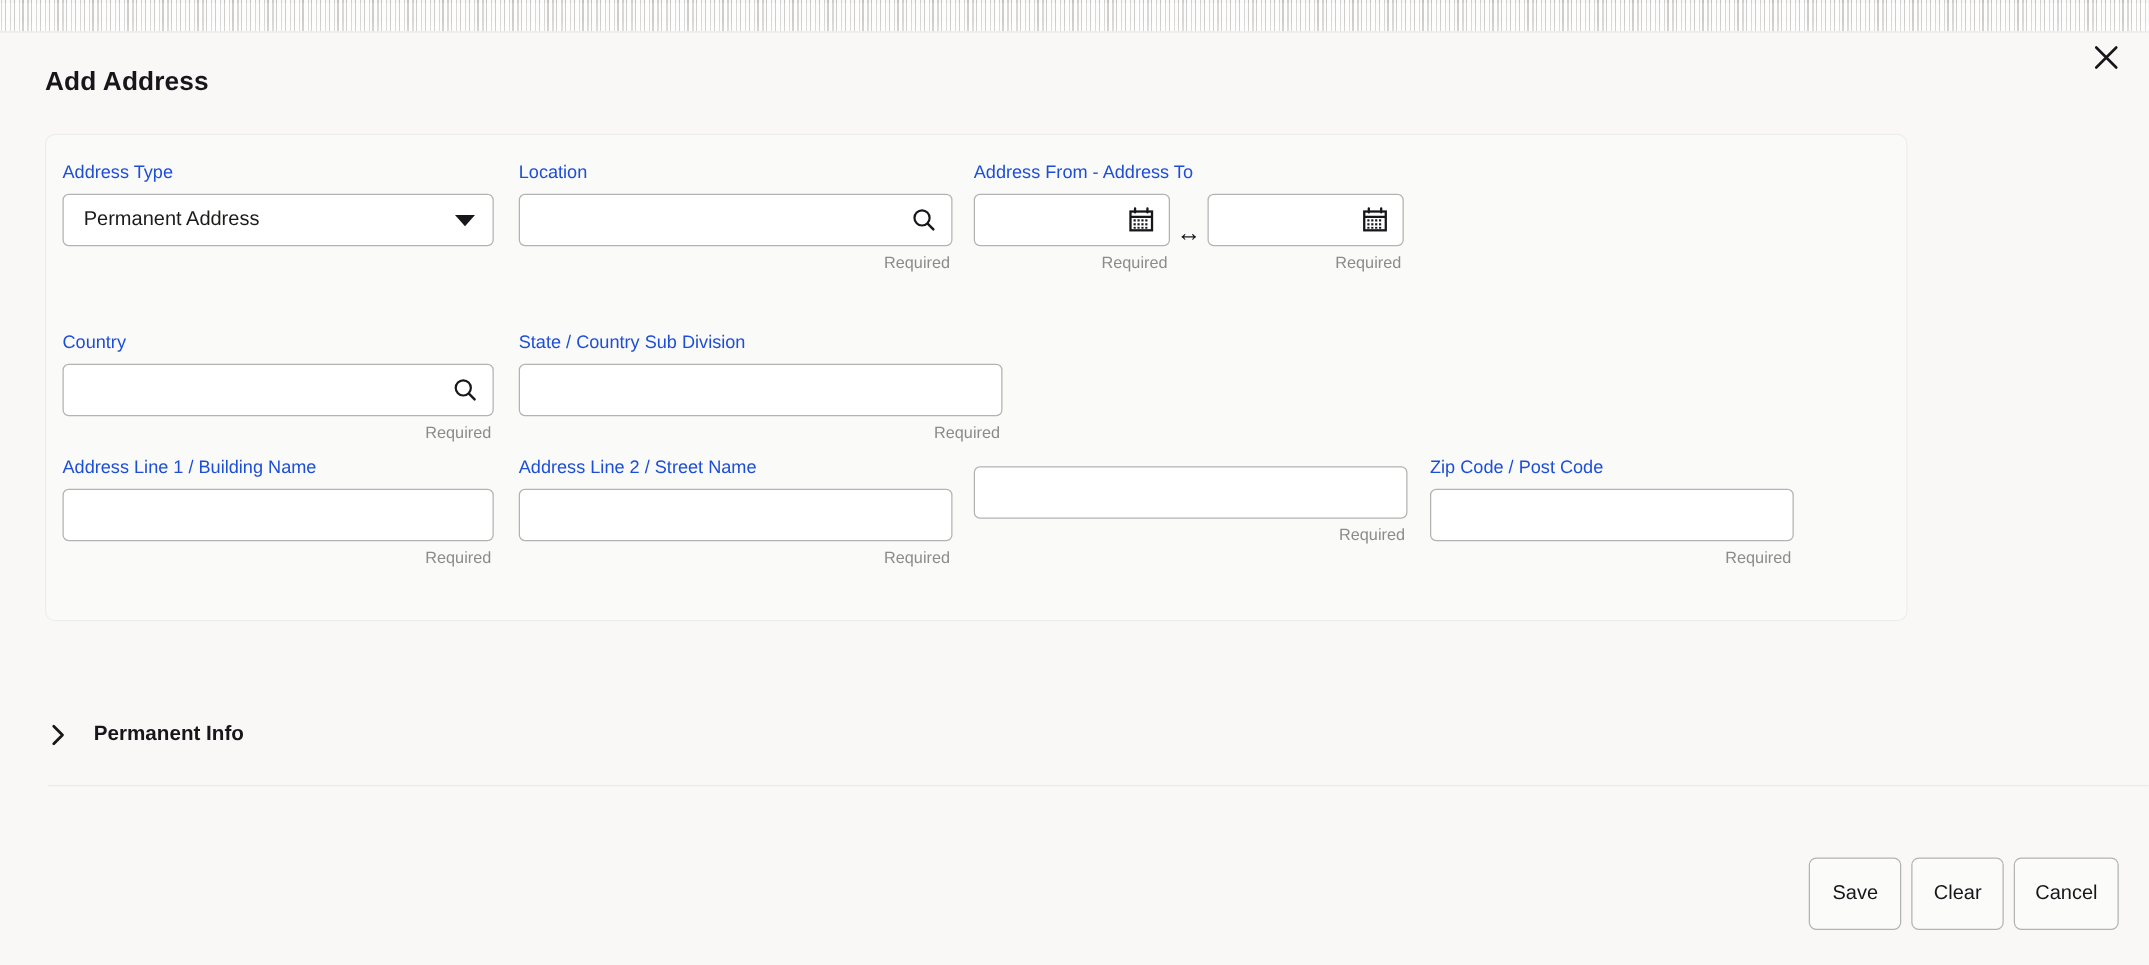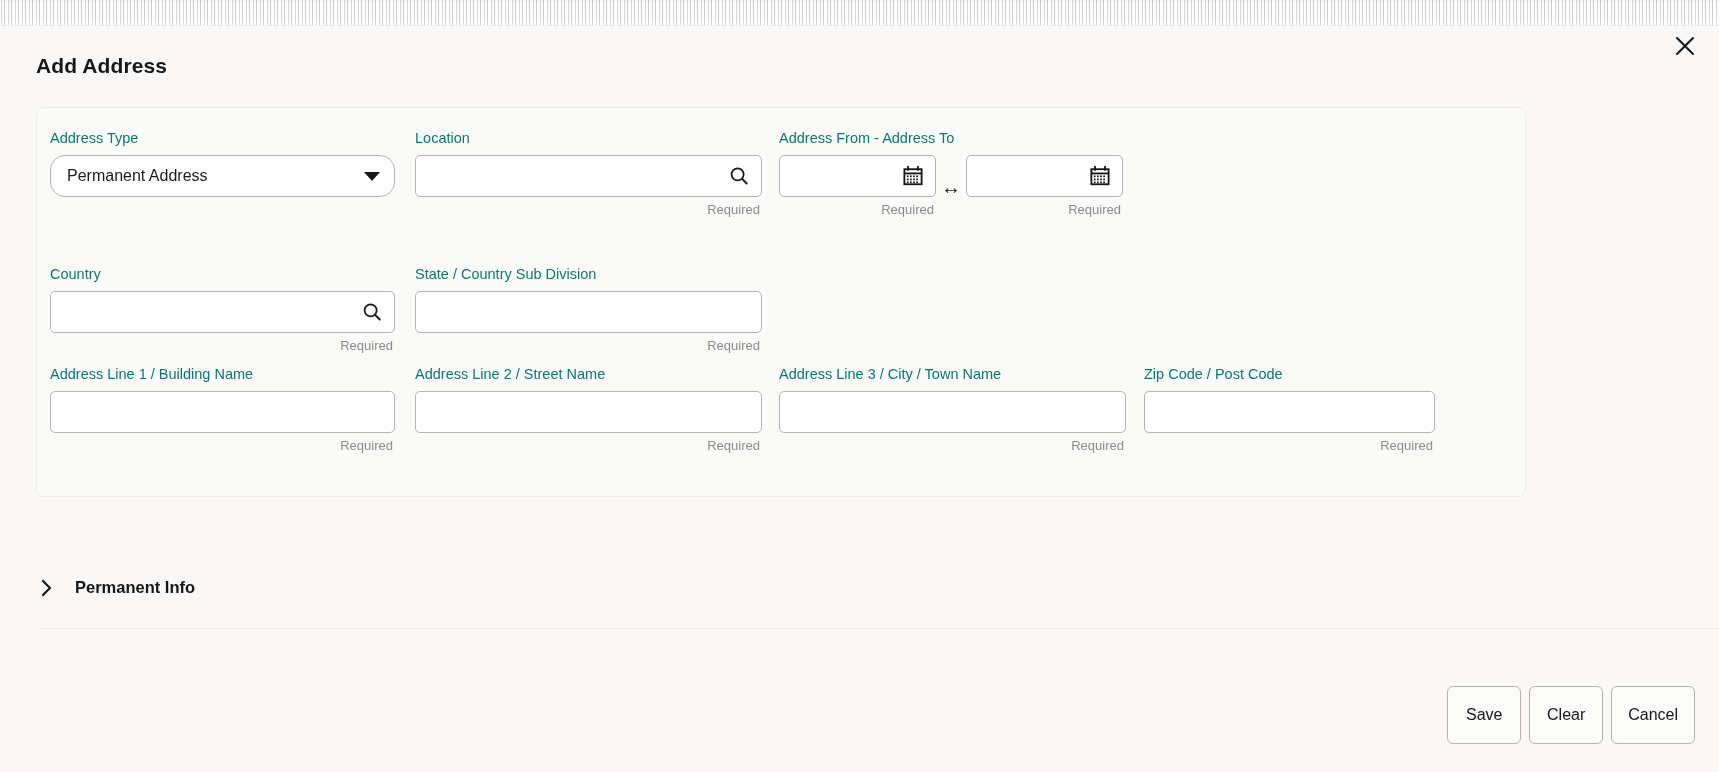--- a/index.html
+++ b/index.html
@@ -47,21 +47,21 @@
   
   .form-card {
     position: absolute; left: 36px; top: 107px;
     width: 1490px; height: 390px;
     border: 1px solid #eeedec;
     border-radius: 8px;
     background: #fafaf9;
   }
 
   .field-label {
-    font-size: 14.5px; color: #0f766e; line-height: 18px; white-space: nowrap;
+    font-size: 14.5px; color: #1d4ed8; line-height: 18px; white-space: nowrap;
   }
   .req {
     font-size: 13px; color: #8c8b8a; text-align: right; line-height: 16px;
     margin-top: 5px; padding-right: 2px;
   }
 
   .input-box {
     height: 42px; border: 1px solid #b5b3b1; border-radius: 5px;
     background: #ffffff; position: relative; display: flex; align-items: center;
   }
@@ -138,21 +138,21 @@
       <path d="M3 3 L19 19 M19 3 L3 19" stroke="#17161a" stroke-width="2.1" stroke-linecap="round" fill="none"></path>
     </svg>
   </button>
 
   <div class="modal-title">Add Address</div>
 
   <div class="form-card">
 
     <div class="fld" style="left:13px; top:21px; width:345px;">
       <div class="field-label">Address Type</div>
-      <div class="select-box" style="margin-top:8px;border-radius:15px;">
+      <div class="select-box" style="margin-top:8px;">
         <span class="select-value">Permanent Address</span>
         <span class="caret"></span>
       </div>
     </div>
 
     <div class="fld" style="left:378px; top:21px; width:347px;">
       <div class="field-label">Location</div>
       <div class="input-box" style="margin-top:8px;">
         <input type="text" value="" placeholder="" style="">
         <span class="input-icon">
@@ -233,21 +233,21 @@
         <span class="input-icon">
           <svg width="22" height="22" viewBox="0 0 24 24">
             <circle cx="10.5" cy="10.2" r="6.6" fill="none" stroke="#17161a" stroke-width="1.9"></circle>
             <path d="M15.4 15.1 L20.4 20.2" stroke="#17161a" stroke-width="2.1" stroke-linecap="round"></path>
           </svg>
         </span>
       </div>
       <div class="req">Required</div>
     </div>
 
-    <div class="fld" style="left:378px; top:157px; width:347px;">
+    <div class="fld" style="left:378px; top:157px; width:387px;">
       <div class="field-label">State / Country Sub Division</div>
       <div class="input-box" style="margin-top:8px;">
         <input type="text" value="" placeholder="" style="">
       </div>
       <div class="req">Required</div>
     </div>
 
     <div class="fld" style="left:13px; top:257px; width:345px;">
       <div class="field-label">Address Line 1 / Building Name</div>
       <div class="input-box" style="margin-top:8px;">
@@ -258,21 +258,20 @@
 
     <div class="fld" style="left:378px; top:257px; width:347px;">
       <div class="field-label">Address Line 2 / Street Name</div>
       <div class="input-box" style="margin-top:8px;">
         <input type="text" value="" placeholder="" style="">
       </div>
       <div class="req">Required</div>
     </div>
 
     <div class="fld" style="left:742px; top:257px; width:347px;">
-      <div class="field-label">Address Line 3 / City / Town Name</div>
       <div class="input-box" style="margin-top:8px;">
         <input type="text" value="" placeholder="" style="">
       </div>
       <div class="req">Required</div>
     </div>
 
     <div class="fld" style="left:1107px; top:257px; width:291px;">
       <div class="field-label">Zip Code / Post Code</div>
       <div class="input-box" style="margin-top:8px;">
         <input type="text" value="" placeholder="" style="">

